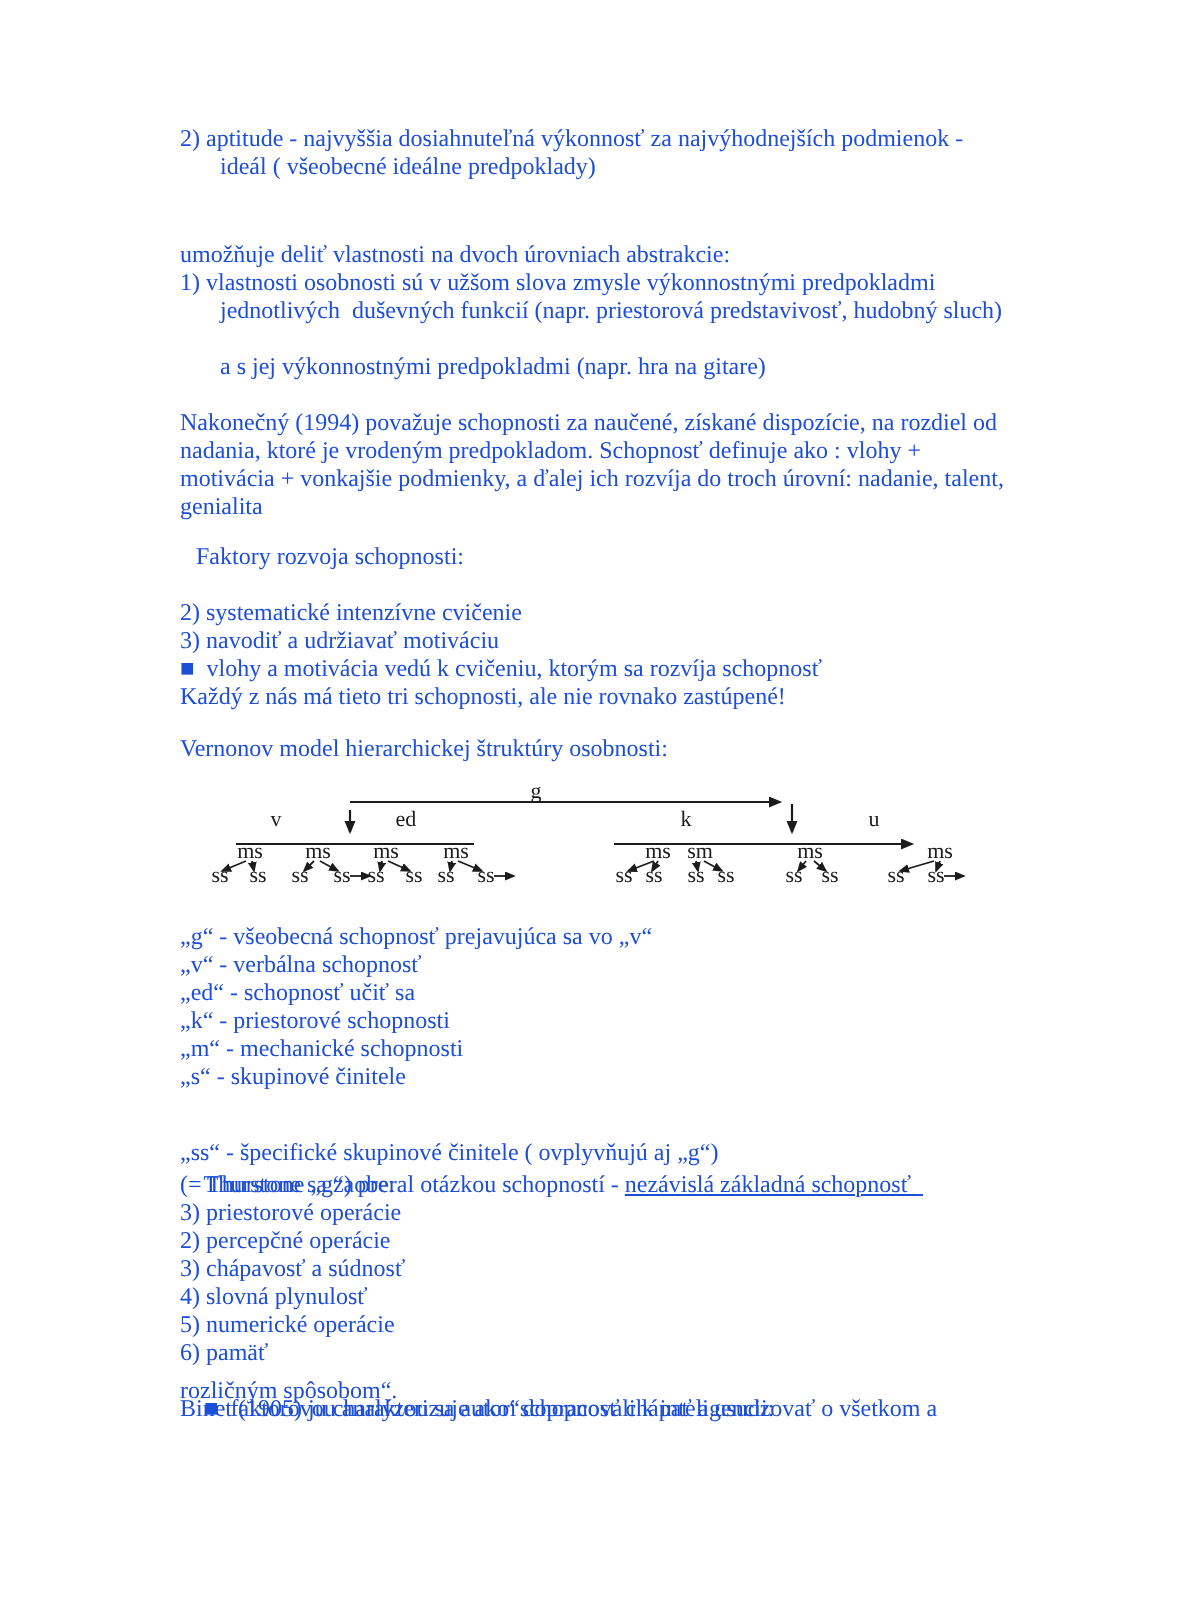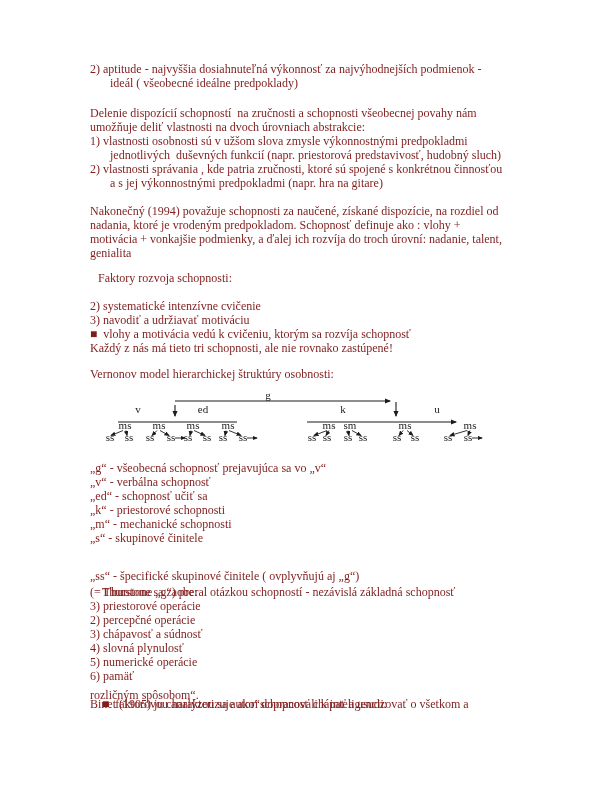--- a/index.html
+++ b/index.html
@@ -2,51 +2,49 @@
 <html><head>
 <meta charset="utf-8">
 <style>
   html,body{margin:0;padding:0;background:#ffffff;}
   .page{
     position:relative;
     width:600px;height:800px;
     background:#ffffff;
     font-family:"Liberation Serif", serif;
     font-size:12px;
-    color:#7f1d1d;
+    color:#1d4ed8;
     overflow:hidden;
   }
   .ln{
     position:absolute;
     left:90px;
     white-space:pre;
     line-height:14px;
   }
   .ind{left:110px;}
-  .u{}
+  .u{text-decoration:underline;}
   .b{font-weight:normal;}
   svg text{
     font-family:"Liberation Serif", serif;
     font-size:11px;
     fill:#1c1c1c;
   }
 </style>
 </head>
 <body>
 
 <div class="page">
 
   <div class="ln" style="top:62px">2) aptitude - najvyššia dosiahnuteľná výkonnosť za najvýhodnejších podmienok -</div>
   <div class="ln ind" style="top:76px">ideál ( všeobecné ideálne predpoklady)</div>
 
-  <div class="ln" style="top:106px">Delenie dispozícií schopností  na zručnosti a schopnosti všeobecnej povahy nám</div>
   <div class="ln" style="top:120px">umožňuje deliť vlastnosti na dvoch úrovniach abstrakcie:</div>
   <div class="ln" style="top:134px">1) vlastnosti osobnosti sú v užšom slova zmysle výkonnostnými predpokladmi</div>
   <div class="ln ind" style="top:148px">jednotlivých  duševných funkcií (napr. priestorová predstavivosť, hudobný sluch)</div>
-  <div class="ln" style="top:162px">2) vlastnosti správania , kde patria zručnosti, ktoré sú spojené s konkrétnou činnosťou</div>
   <div class="ln ind" style="top:176px">a s jej výkonnostnými predpokladmi (napr. hra na gitare)</div>
 
   <div class="ln" style="top:204px">Nakonečný (1994) považuje schopnosti za naučené, získané dispozície, na rozdiel od</div>
   <div class="ln" style="top:218px">nadania, ktoré je vrodeným predpokladom. Schopnosť definuje ako : vlohy +</div>
   <div class="ln" style="top:232px">motivácia + vonkajšie podmienky, a ďalej ich rozvíja do troch úrovní: nadanie, talent,</div>
   <div class="ln" style="top:246px">genialita</div>
 
   <div class="ln" style="top:271px;left:98px">Faktory rozvoja schopnosti:</div>
   <div class="ln" style="top:299px">2) systematické intenzívne cvičenie</div>
   <div class="ln" style="top:313px">3) navodiť a udržiavať motiváciu</div>

